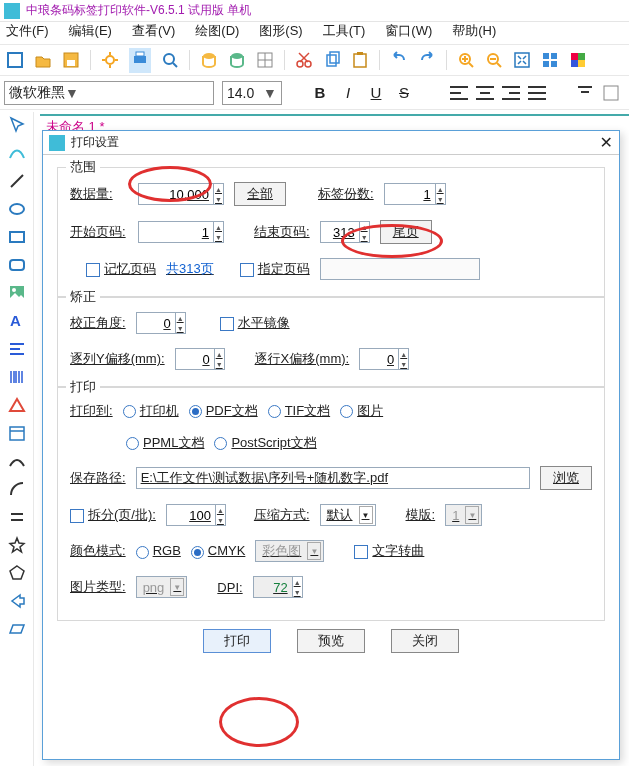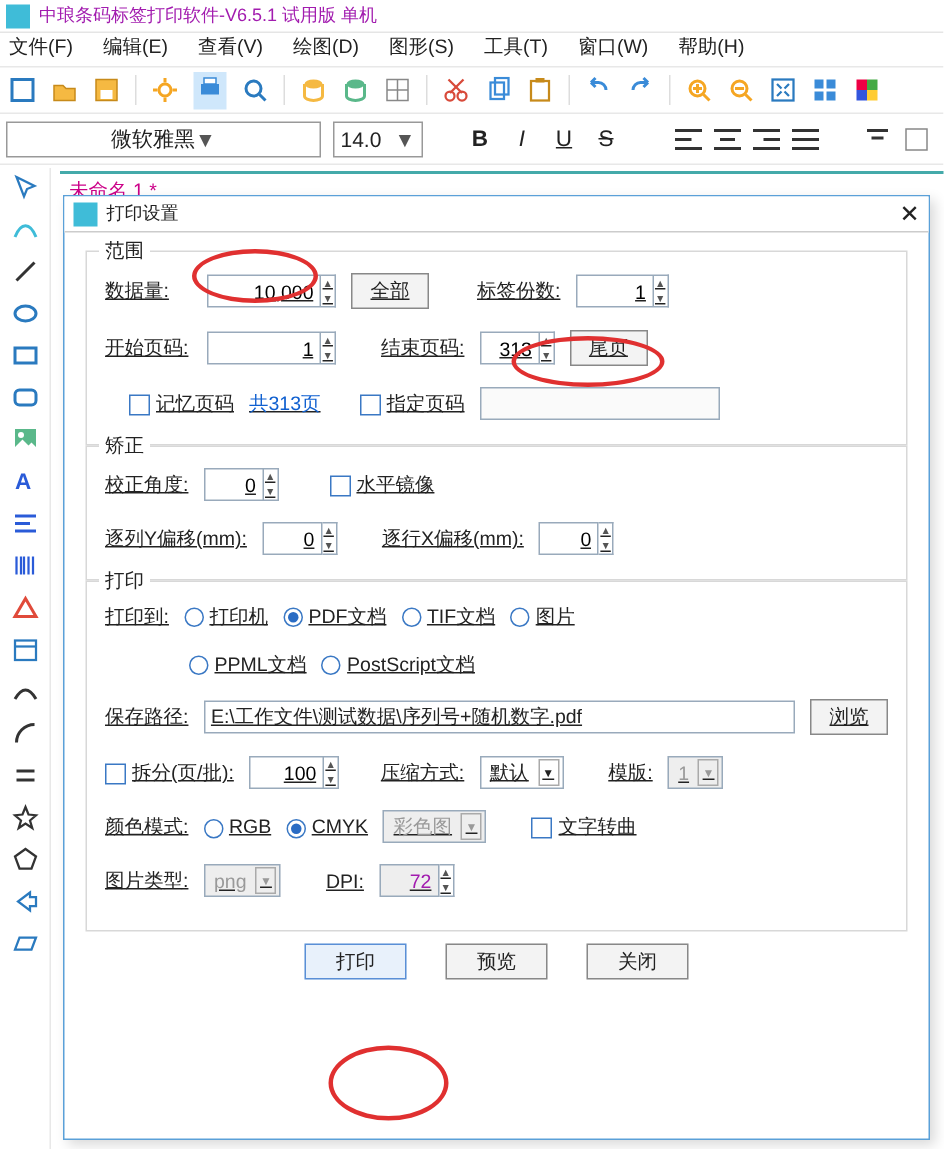--- a/index.html
+++ b/index.html
@@ -5,21 +5,21 @@
 * { box-sizing: border-box; font-family: "Microsoft YaHei", sans-serif; }
 body { margin: 0; width: 629px; height: 766px; background: #fff; overflow: hidden; font-size: 12px; color: #222; }
 .titlebar { height: 22px; background: #fff; display: flex; align-items: center; padding: 0 4px; gap: 6px; border-bottom: 1px solid #e5e5e5;}
 .titlebar .ico { width: 16px; height: 16px; background: #3fbcd8; display:inline-block; }
 .titlebar .txt { color: #a21caf; font-size: 12px; }
 .menubar { height: 22px; background: #fff; display: flex; align-items: flex-start; gap: 20px; padding: 0 6px; font-size: 13px; }
 .menubar span { cursor: default; }
 .toolbar { height: 32px; background: #fff; display: flex; align-items: center; gap: 10px; padding: 0 6px; border-top:1px solid #e8e8e8; border-bottom:1px solid #e8e8e8; }
 .tb-sep { width:1px; height:20px; background:#ddd; }
 .fmtbar { height: 34px; display: flex; align-items: center; padding: 0 4px; gap: 8px; border-bottom:1px solid #e8e8e8;}
-.fmtbar .font-select { width: 210px; height: 24px; border:1px solid #999; display:flex; align-items:center; justify-content:center; padding:0 4px; font-size:14px;}
+.fmtbar .font-select { width: 210px; height: 24px; border:1px solid #999; display:flex; align-items:center; justify-content:flex-start; padding:0 4px; font-size:14px;}
 .fmtbar .size-select { width: 60px; height: 24px; border:1px solid #999; display:flex; align-items:center; justify-content:space-between; padding:0 4px; font-size:14px;}
 .fmtbar .dd { width:14px; text-align:center; color:#555;}
 .fmtbar .b { font-weight:bold; font-size:15px; width:20px; text-align:center;}
 .fmtbar .i { font-style:italic; font-size:15px; width:20px; text-align:center;}
 .fmtbar .u { text-decoration:underline; font-size:15px; width:20px; text-align:center;}
 .fmtbar .s { text-decoration:line-through; font-size:15px; width:20px; text-align:center;}
 .fmtbar .align { width:18px; height:14px; display:flex; flex-direction:column; justify-content:space-between;}
 .fmtbar .align span{ height:2px; background:#333; }
 .leftpanel { position:absolute; left:0; top:112px; width:34px; bottom:0; background:#fff; border-right:1px solid #e8e8e8; display:flex; flex-direction:column; align-items:center; padding-top:4px; gap:10px;}
 .lp-ico { width:18px; height:18px; }
@@ -436,21 +436,21 @@
       </div>
       <div class="row">
         <span class="lbl">图片类型:</span>
         <div class="sel-box dis">
             <span>png</span>
             <span class="ar">▼</span>
           </div>
         <span style="width:10px"></span>
         <span class="lbl">DPI:</span>
         <div style="display:flex">
-            <input class="inp" style="width: 40px; background: rgb(238, 238, 238); color: #a21caf;" disabled="" value="72">
+            <input class="inp" style="width: 40px; background: rgb(238, 238, 238); color: #15803d;" disabled="" value="72">
             <div class="spin">
               <div>▲</div>
               <div>▼</div>
             </div>
           </div>
       </div>
     </div>
 
     <div class="dlg-foot">
       <div class="btn sel" style="padding:2px 20px">打印</div>

